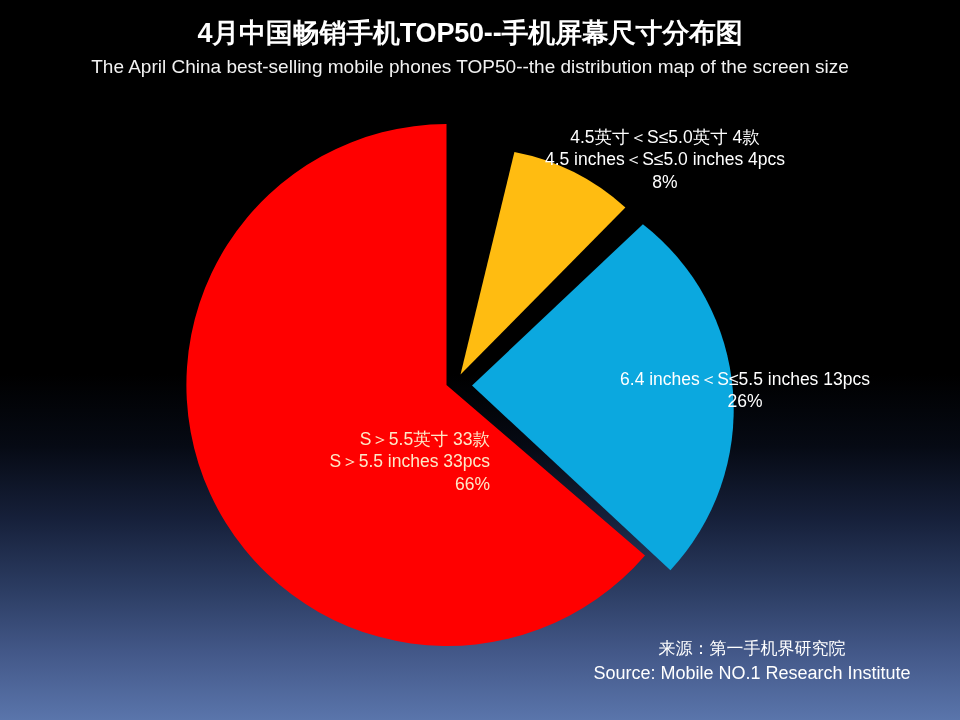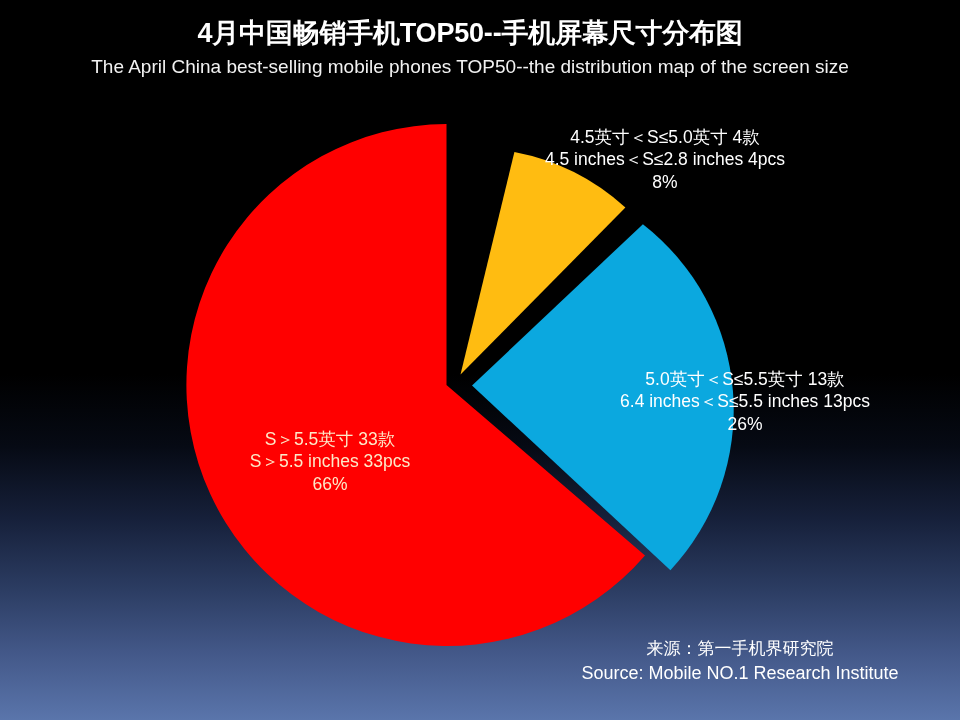--- a/index.html
+++ b/index.html
@@ -90,26 +90,27 @@
     left: 570px;
     top: 360px;
     width: 350px;
     color: #ffffff;
   }
   #label-red {
     left: 170px;
     top: 420px;
     width: 320px;
     color: #fde9c8;
+    text-align: right;
   }
 
   
   #source-block {
     position: absolute;
-    left: 540px;
+    left: 552px;
     top: 638px;
     width: 400px;
     text-align: center;
     color: #ffffff;
     line-height: 1.35;
   }
   #source-cn { font-size: 17px; display: block; }
   #source-en { font-size: 18px; display: block; }
 </style>
 </head>
@@ -137,26 +138,25 @@
 
       <path fill="#FF0000" d="M 446.5 385.0
                L 645.0 555.5
                A 261 261 0 1 1 446.5 124.0
                Z"></path>
     </svg>
   </div>
 
   <div class="slice-label" id="label-yellow">
     <span class="l-cn">4.5英寸＜S≤5.0英寸 4款</span>
-    <span class="l-en">4.5 inches＜S≤2.8 inches 4pcs</span>
+    <span class="l-en">4.5 inches＜S≤5.0 inches 4pcs</span>
     <span class="l-pc">8%</span>
   </div>
 
   <div class="slice-label" id="label-blue">
-    <span class="l-cn">5.0英寸＜S≤5.5英寸 13款</span>
     <span class="l-en">6.4 inches＜S≤5.5 inches 13pcs</span>
     <span class="l-pc">26%</span>
   </div>
 
   <div class="slice-label" id="label-red">
     <span class="l-cn">S＞5.5英寸 33款</span>
     <span class="l-en">S＞5.5 inches 33pcs</span>
     <span class="l-pc">66%</span>
   </div>
 

